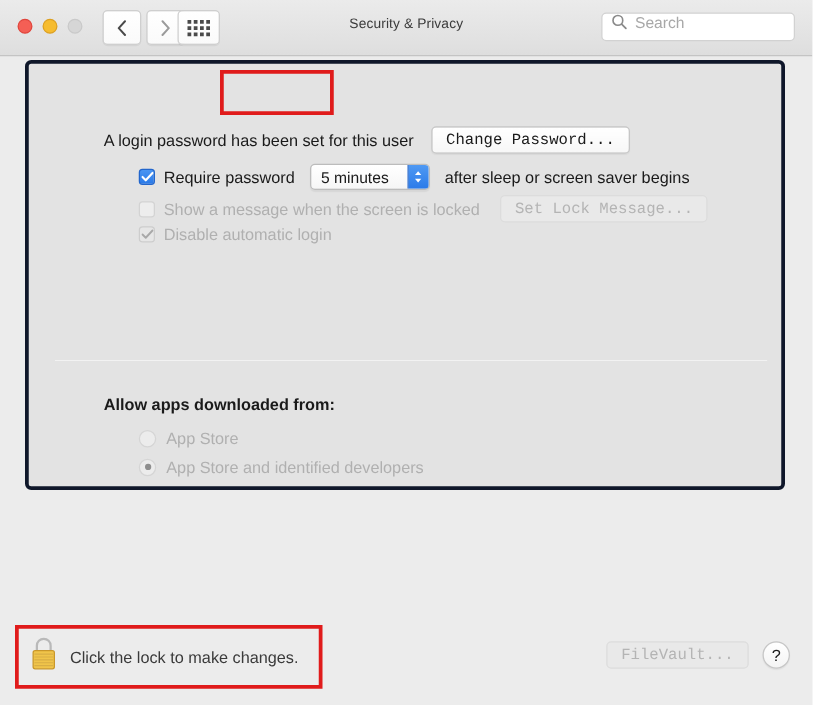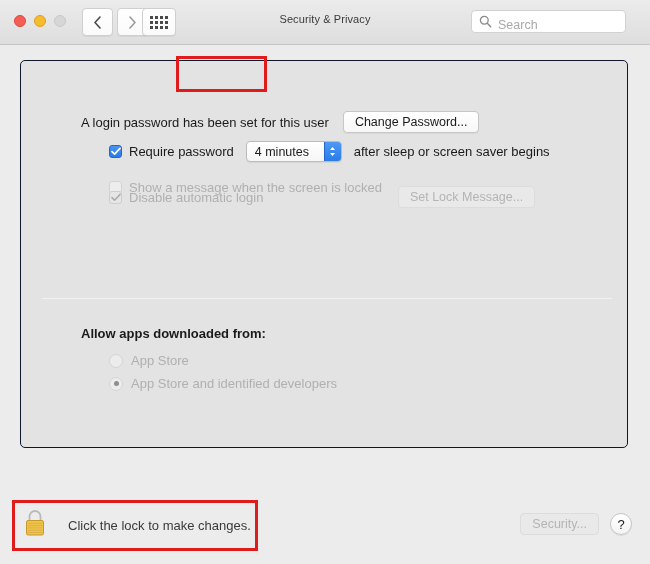--- a/index.html
+++ b/index.html
@@ -95,27 +95,27 @@
     width: 650px;
     text-align: center;
     font-size: 11px;
     color: #3b3b3b;
     font-weight: 400;
     letter-spacing: 0.1px;
   }
 
   #searchbox {
     position: absolute;
-    right: 24px; top: 10px;
+    right: 14px; top: 10px;
     width: 155px; height: 23px;
     background: #ffffff;
     border: 1px solid #d2d2d2;
     border-radius: 4px;
     display: flex;
-    align-items: flex-end;
+    align-items: flex-start;
     padding-left: 7px;
     gap: 6px;
   }
   #searchbox .mag { flex: 0 0 auto; display:block; }
   #search-input {
     border: 0;
     outline: none;
     background: transparent;
     font-family: "Liberation Sans", sans-serif;
     font-size: 12.5px;
@@ -160,24 +160,24 @@
     position: absolute;
     border: 3px solid #e01b1b;
     pointer-events: none;
   }
   #annot-tab   { left: 176px; top: 56px;  width: 91px;  height: 36px; }
   #annot-lock  { left: 12px;  top: 500px; width: 246px; height: 51px; }
 
   
   #content-panel {
     position: absolute;
-    left: 20px; top: 60px;
-    width: 608px; height: 388px;
+    left: 20px; top: 48px;
+    width: 608px; height: 344px;
     background: #e3e3e3;
-    border: 1px solid #0f172a;
+    border: 3px solid #0f172a;
     border-radius: 5px;
   }
 
   .row { position: absolute; display: flex; align-items: center; }
 
   #row-loginpwd { left: 60px; top: 50px; gap: 14px; }
   .body-text {
     font-size: 13px;
     color: #1a1a1a;
   }
@@ -188,20 +188,21 @@
     padding: 0 11px;
     display: flex;
     align-items: center;
     font-size: 12.5px;
     color: #1a1a1a;
     background: linear-gradient(to bottom, #ffffff 0%, #f7f7f7 100%);
     border: 1px solid #c6c6c6;
     border-radius: 4px;
     box-shadow: 0 1px 1px rgba(0,0,0,0.05);
     white-space: nowrap;
+    font-family: Liberation Mono, monospace;
   }
   .pushbtn.disabled {
     color: #b4b4b4;
     background: #e9e9e9;
     border-color: #dcdcdc;
     box-shadow: none;
   }
 
   
   #row-require  { left: 88px; top: 80px;  gap: 7px; justify-content: flex-end; }
@@ -286,21 +287,21 @@
     background: #8e8e8e;
     display: block;
   }
 
   
   #lockbar {
     position: absolute;
     left: 22px; top: 508px;
     display: flex;
     align-items: center;
-    gap: 20px;
+    gap: 8px;
   }
   #lock-label { font-size: 13px; color: #3a3a3a; }
 
   #bottom-right {
     position: absolute;
     right: 18px; top: 513px;
     display: flex;
     align-items: center;
     gap: 11px;
   }
@@ -394,35 +395,35 @@
     <div class="row" id="row-require">
       <span class="cbox on">
         <span>
           <svg width="10" height="9" viewBox="0 0 10 9">
             <path d="M1 4.6 L3.6 7.2 L9 1.4" fill="none" stroke="#ffffff" stroke-width="1.7" stroke-linecap="round" stroke-linejoin="round"></path>
           </svg>
         </span>
       </span>
       <span class="body-text">Require password</span>
       <span class="popup">
-        <span class="val">4 minutes</span>
+        <span class="val">5 minutes</span>
         <span class="stepper">
           <svg width="9" height="13" viewBox="0 0 9 13">
             <path d="M4.5 2 L7 5 L2 5 Z" fill="#ffffff"></path>
             <path d="M4.5 11 L7 8 L2 8 Z" fill="#ffffff"></path>
           </svg>
         </span>
       </span>
       <span class="body-text">after sleep or screen saver begins</span>
     </div>
 
     <div class="row" id="row-showmsg">
       <span class="cbox off"></span>
       <span class="body-text dim">Show a message when the screen is locked</span>
-      <span class="pushbtn disabled" style="margin-left:9px;margin-top:20px;">Set Lock Message...</span>
+      <span class="pushbtn disabled" style="margin-left:9px;">Set Lock Message...</span>
     </div>
 
     <div class="row" id="row-disable">
       <span class="cbox on-dim">
         <span>
           <svg width="10" height="9" viewBox="0 0 10 9">
             <path d="M1 4.6 L3.6 7.2 L9 1.4" fill="none" stroke="#a8a8a8" stroke-width="1.5" stroke-linecap="round" stroke-linejoin="round"></path>
           </svg>
         </span>
       </span>
@@ -460,20 +461,20 @@
           <line x1="5.5" y1="19.9" x2="20.5" y2="19.9"></line>
           <line x1="5.5" y1="22.2" x2="20.5" y2="22.2"></line>
           <line x1="5.5" y1="24.5" x2="20.5" y2="24.5"></line>
         </g>
       </svg>
     </span>
     <span id="lock-label">Click the lock to make changes.</span>
   </div>
 
   <div id="bottom-right">
-    <span class="pushbtn disabled">Security...</span>
+    <span class="pushbtn disabled">FileVault...</span>
     <span id="help-btn">?</span>
   </div>
 
   <div class="annot" id="annot-tab"></div>
   <div class="annot" id="annot-lock"></div>
 
 </div>
 
 </body></html>

